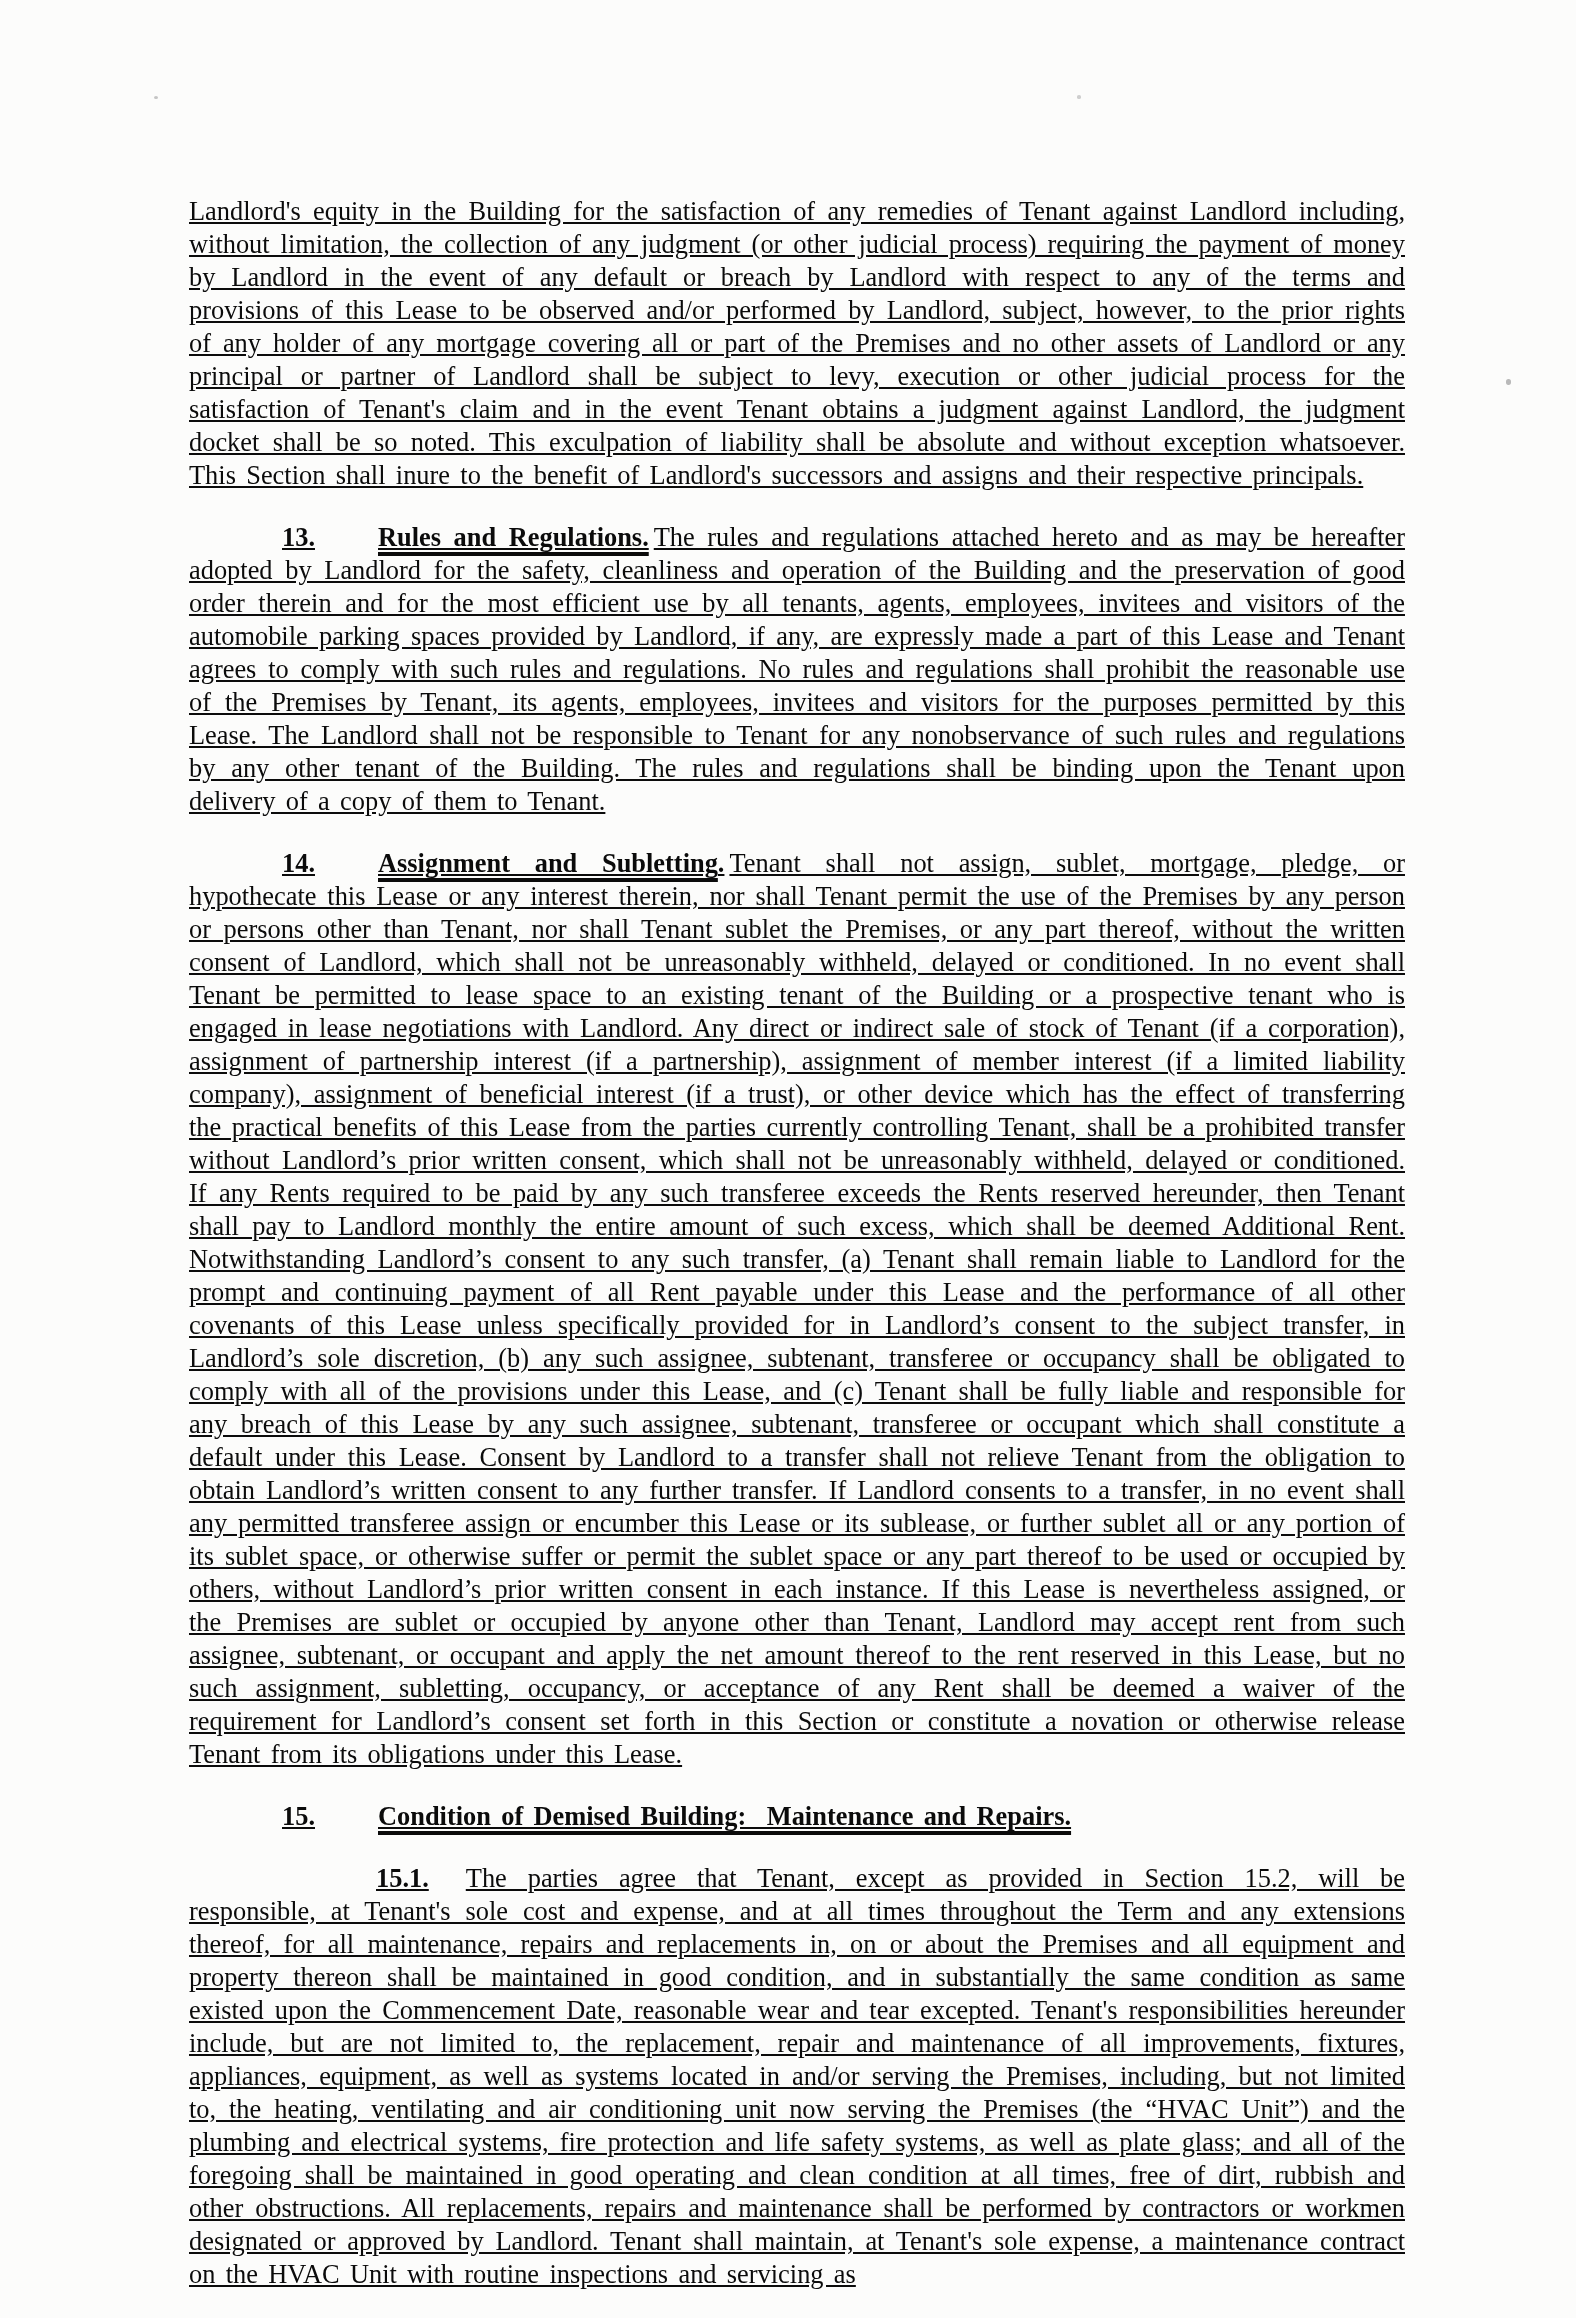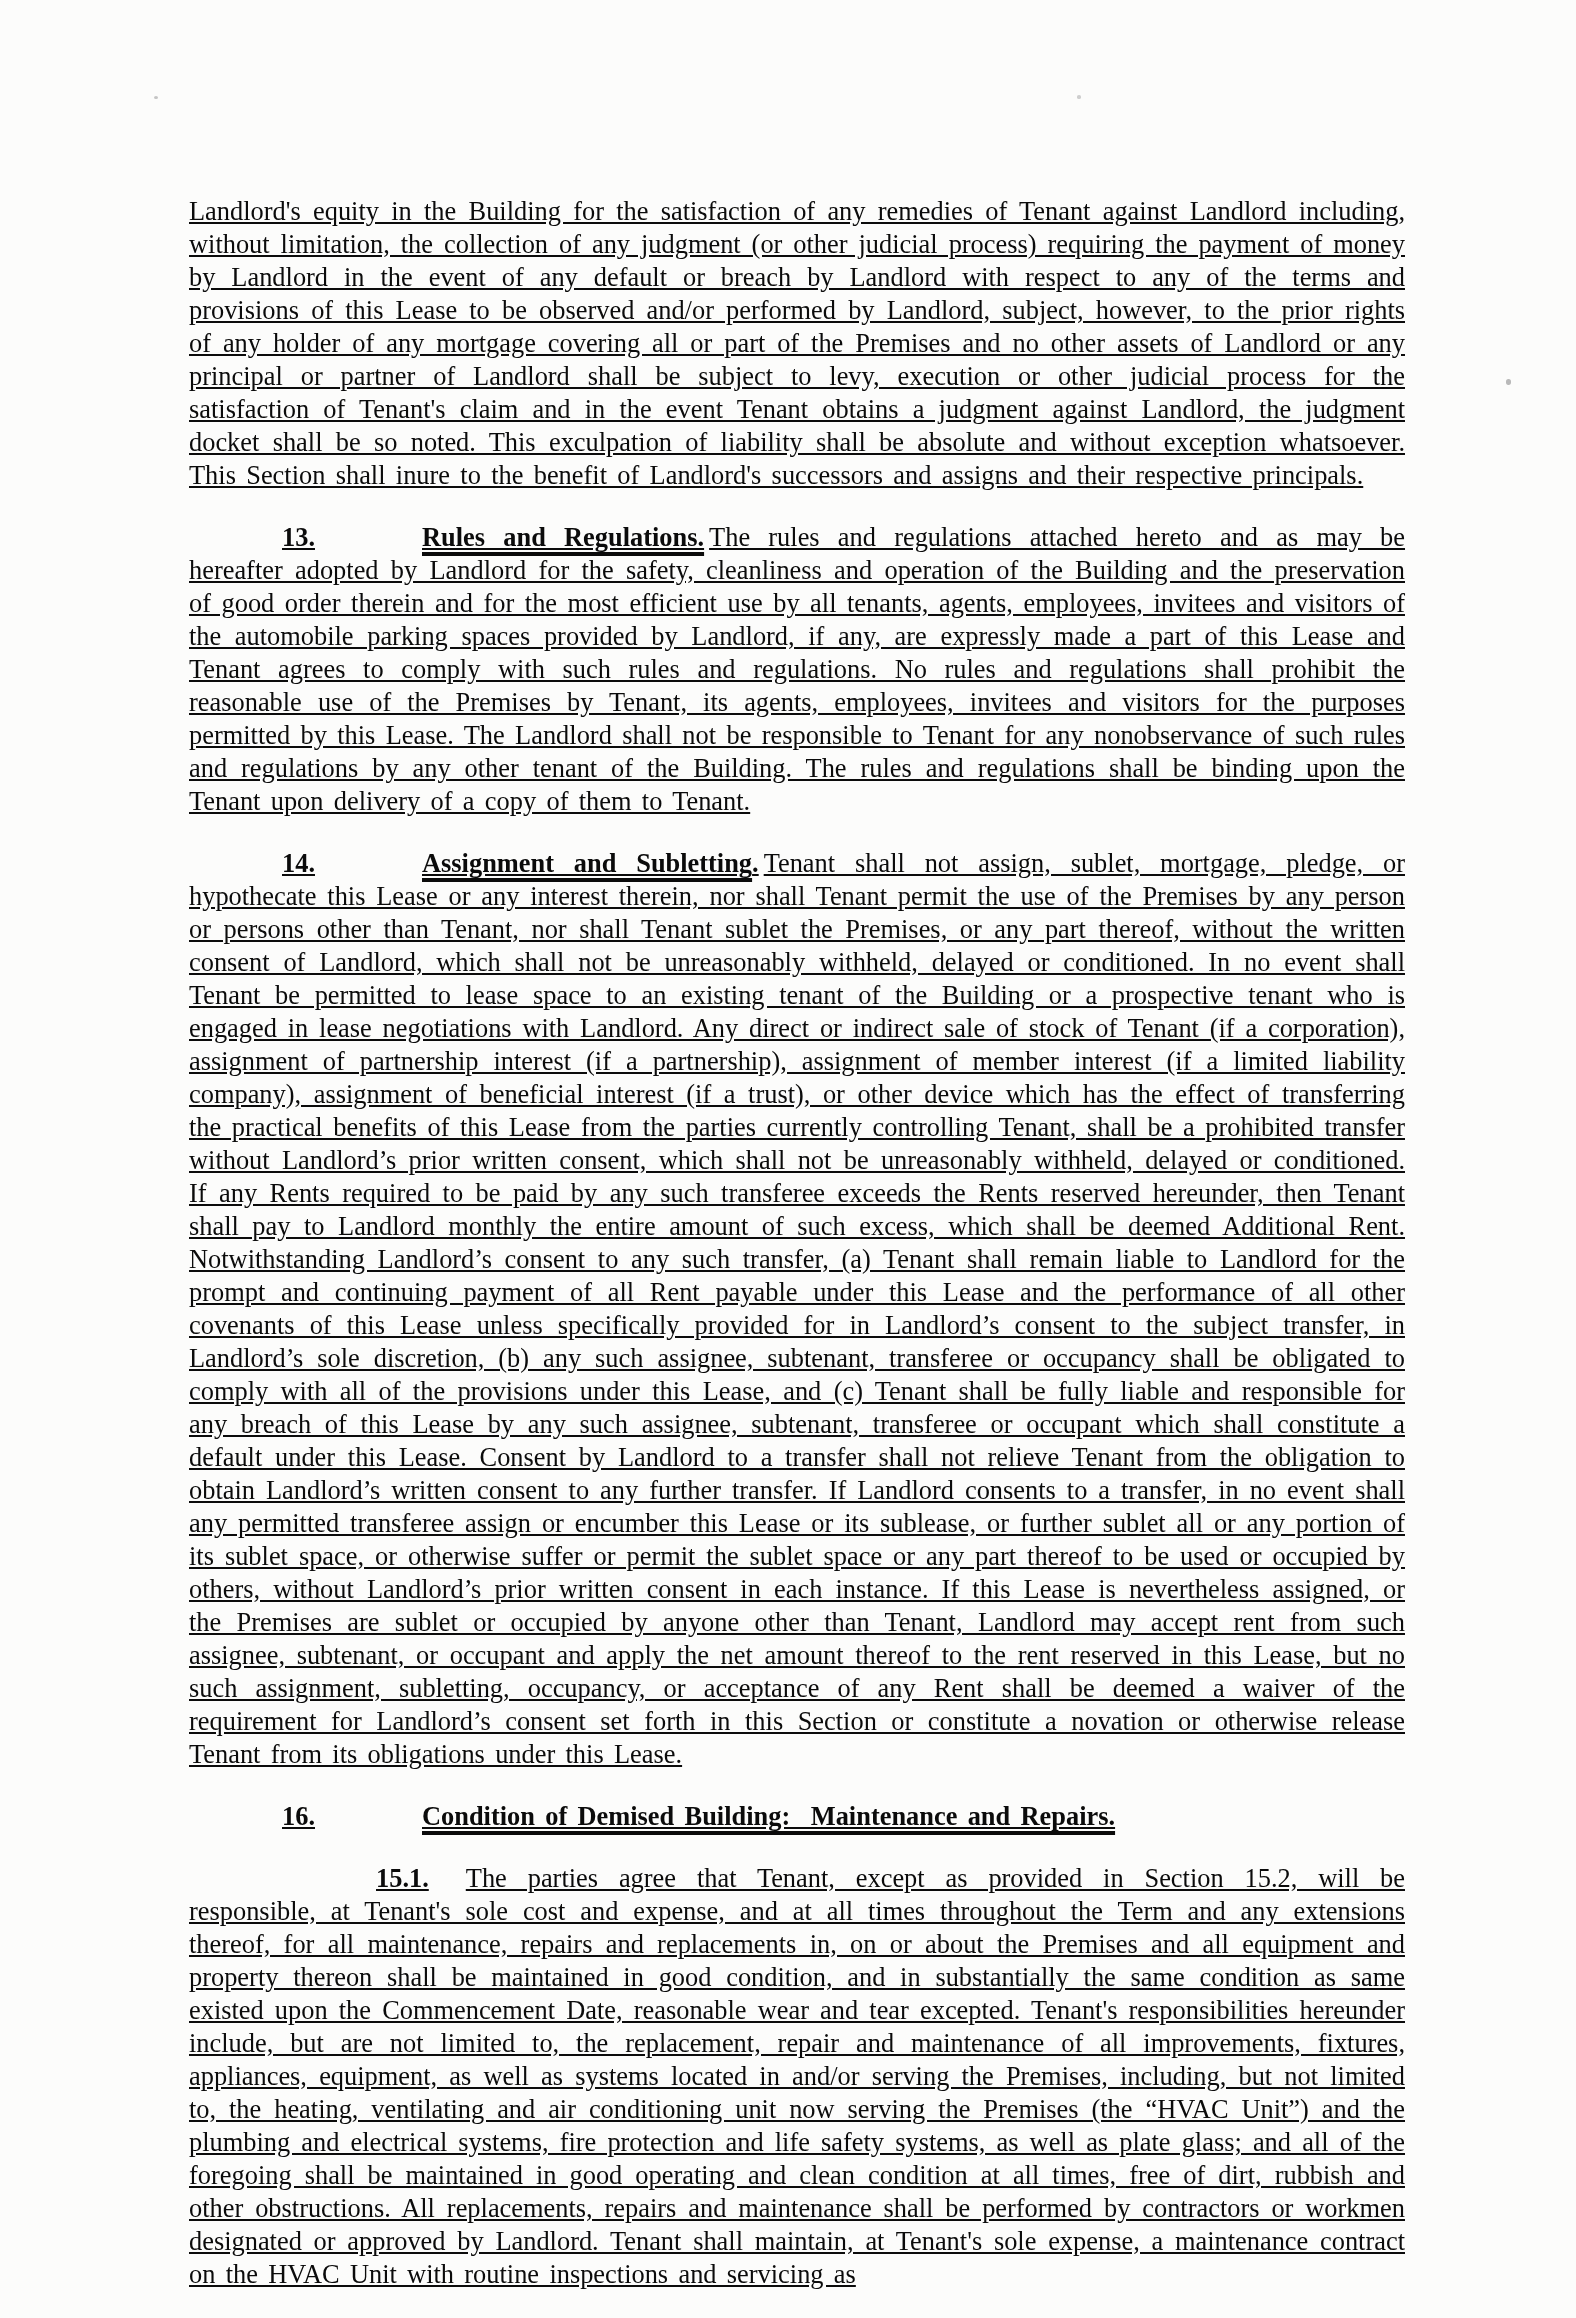--- a/index.html
+++ b/index.html
@@ -28,21 +28,20 @@
   .num   { font-weight: 700; }
   .tab   { display: inline-block; }
   .t135  { width: 63px; }
   .t80   { width: 37px; }
   .head {
     font-weight: 700;
     text-decoration: underline;
     text-decoration-thickness: 4.2px;
     text-underline-offset: 6px;
     white-space: pre-wrap;
-    margin-left: 44px;
   }
   .hperiod { font-weight: 700; }
   .bodytext { margin-left: 5px; }
   .speck { position: absolute; border-radius: 50%; background: #c4c4c4; }
   #sp1 { left: 154px;  top: 96px;  width: 4.2px;  height: 3.2px;  }
   #sp2 { left: 1077px; top: 95px;  width: 3.7px;  height: 3.7px;  background: #cecece; }
   #sp3 { left: 1506px; top: 379px;  width: 4.6px; height: 5.6px; background: #b9b9b9; }
 </style>
 </head>
 <body>
@@ -50,21 +49,21 @@
 <div class="page">
 
   <div class="content">
 
     <p class="para">Landlord's equity in the Building for the satisfaction of any remedies of Tenant against Landlord including, without limitation, the collection of any judgment (or other judicial process) requiring the payment of money by Landlord in the event of any default or breach by Landlord with respect to any of the terms and provisions of this Lease to be observed and/or performed by Landlord, subject, however, to the prior rights of any holder of any mortgage covering all or part of the Premises and no other assets of Landlord or any principal or partner of Landlord shall be subject to levy, execution or other judicial process for the satisfaction of Tenant's claim and in the event Tenant obtains a judgment against Landlord, the judgment docket shall be so noted. This exculpation of liability shall be absolute and without exception whatsoever. This Section shall inure to the benefit of Landlord's successors and assigns and their respective principals.</p>
 
     <p class="para sec"><span class="num">13.</span><span class="tab t135"></span><span class="head">Rules and Regulations.</span><span class="bodytext">The rules and regulations attached hereto and as may be hereafter adopted by Landlord for the safety, cleanliness and operation of the Building and the preservation of good order therein and for the most efficient use by all tenants, agents, employees, invitees and visitors of the automobile parking spaces provided by Landlord, if any, are expressly made a part of this Lease and Tenant agrees to comply with such rules and regulations. No rules and regulations shall prohibit the reasonable use of the Premises by Tenant, its agents, employees, invitees and visitors for the purposes permitted by this Lease. The Landlord shall not be responsible to Tenant for any nonobservance of such rules and regulations by any other tenant of the Building. The rules and regulations shall be binding upon the Tenant upon delivery of a copy of them to Tenant.</span></p>
 
     <p class="para sec"><span class="num">14.</span><span class="tab t135"></span><span class="head">Assignment and Subletting</span><span class="hperiod">.</span><span class="bodytext">Tenant shall not assign, sublet, mortgage, pledge, or hypothecate this Lease or any interest therein, nor shall Tenant permit the use of the Premises by any person or persons other than Tenant, nor shall Tenant sublet the Premises, or any part thereof, without the written consent of Landlord, which shall not be unreasonably withheld, delayed or conditioned. In no event shall Tenant be permitted to lease space to an existing tenant of the Building or a prospective tenant who is engaged in lease negotiations with Landlord. Any direct or indirect sale of stock of Tenant (if a corporation), assignment of partnership interest (if a partnership), assignment of member interest (if a limited liability company), assignment of beneficial interest (if a trust), or other device which has the effect of transferring the practical benefits of this Lease from the parties currently controlling Tenant, shall be a prohibited transfer without Landlord’s prior written consent, which shall not be unreasonably withheld, delayed or conditioned. If any Rents required to be paid by any such transferee exceeds the Rents reserved hereunder, then Tenant shall pay to Landlord monthly the entire amount of such excess, which shall be deemed Additional Rent. Notwithstanding Landlord’s consent to any such transfer, (a) Tenant shall remain liable to Landlord for the prompt and continuing payment of all Rent payable under this Lease and the performance of all other covenants of this Lease unless specifically provided for in Landlord’s consent to the subject transfer, in Landlord’s sole discretion, (b) any such assignee, subtenant, transferee or occupancy shall be obligated to comply with all of the provisions under this Lease, and (c) Tenant shall be fully liable and responsible for any breach of this Lease by any such assignee, subtenant, transferee or occupant which shall constitute a default under this Lease. Consent by Landlord to a transfer shall not relieve Tenant from the obligation to obtain Landlord’s written consent to any further transfer. If Landlord consents to a transfer, in no event shall any permitted transferee assign or encumber this Lease or its sublease, or further sublet all or any portion of its sublet space, or otherwise suffer or permit the sublet space or any part thereof to be used or occupied by others, without Landlord’s prior written consent in each instance. If this Lease is nevertheless assigned, or the Premises are sublet or occupied by anyone other than Tenant, Landlord may accept rent from such assignee, subtenant, or occupant and apply the net amount thereof to the rent reserved in this Lease, but no such assignment, subletting, occupancy, or acceptance of any Rent shall be deemed a waiver of the requirement for Landlord’s consent set forth in this Section or constitute a novation or otherwise release Tenant from its obligations under this Lease.</span></p>
 
-    <p class="para sec"><span class="num">16.</span><span class="tab t135"></span><span class="head">Condition of Demised Building:  Maintenance and Repairs.</span></p>
+    <p class="para sec"><span class="num">15.</span><span class="tab t135"></span><span class="head">Condition of Demised Building:  Maintenance and Repairs.</span></p>
 
     <p class="para p151"><span class="num">15.1.</span><span class="tab t80"></span><span>The parties agree that Tenant, except as provided in Section 15.2, will be responsible, at Tenant's sole cost and expense, and at all times throughout the Term and any extensions thereof, for all maintenance, repairs and replacements in, on or about the Premises and all equipment and property thereon shall be maintained in good condition, and in substantially the same condition as same existed upon the Commencement Date, reasonable wear and tear excepted. Tenant's responsibilities hereunder include, but are not limited to, the replacement, repair and maintenance of all improvements, fixtures, appliances, equipment, as well as systems located in and/or serving the Premises, including, but not limited to, the heating, ventilating and air conditioning unit now serving the Premises (the “HVAC Unit”) and the plumbing and electrical systems, fire protection and life safety systems, as well as plate glass; and all of the foregoing shall be maintained in good operating and clean condition at all times, free of dirt, rubbish and other obstructions. All replacements, repairs and maintenance shall be performed by contractors or workmen designated or approved by Landlord. Tenant shall maintain, at Tenant's sole expense, a maintenance contract on the HVAC Unit with routine inspections and servicing as</span></p>
 
   </div>
 
   <i class="speck" id="sp1"></i>
   <i class="speck" id="sp2"></i>
   <i class="speck" id="sp3"></i>
 
 </div>

